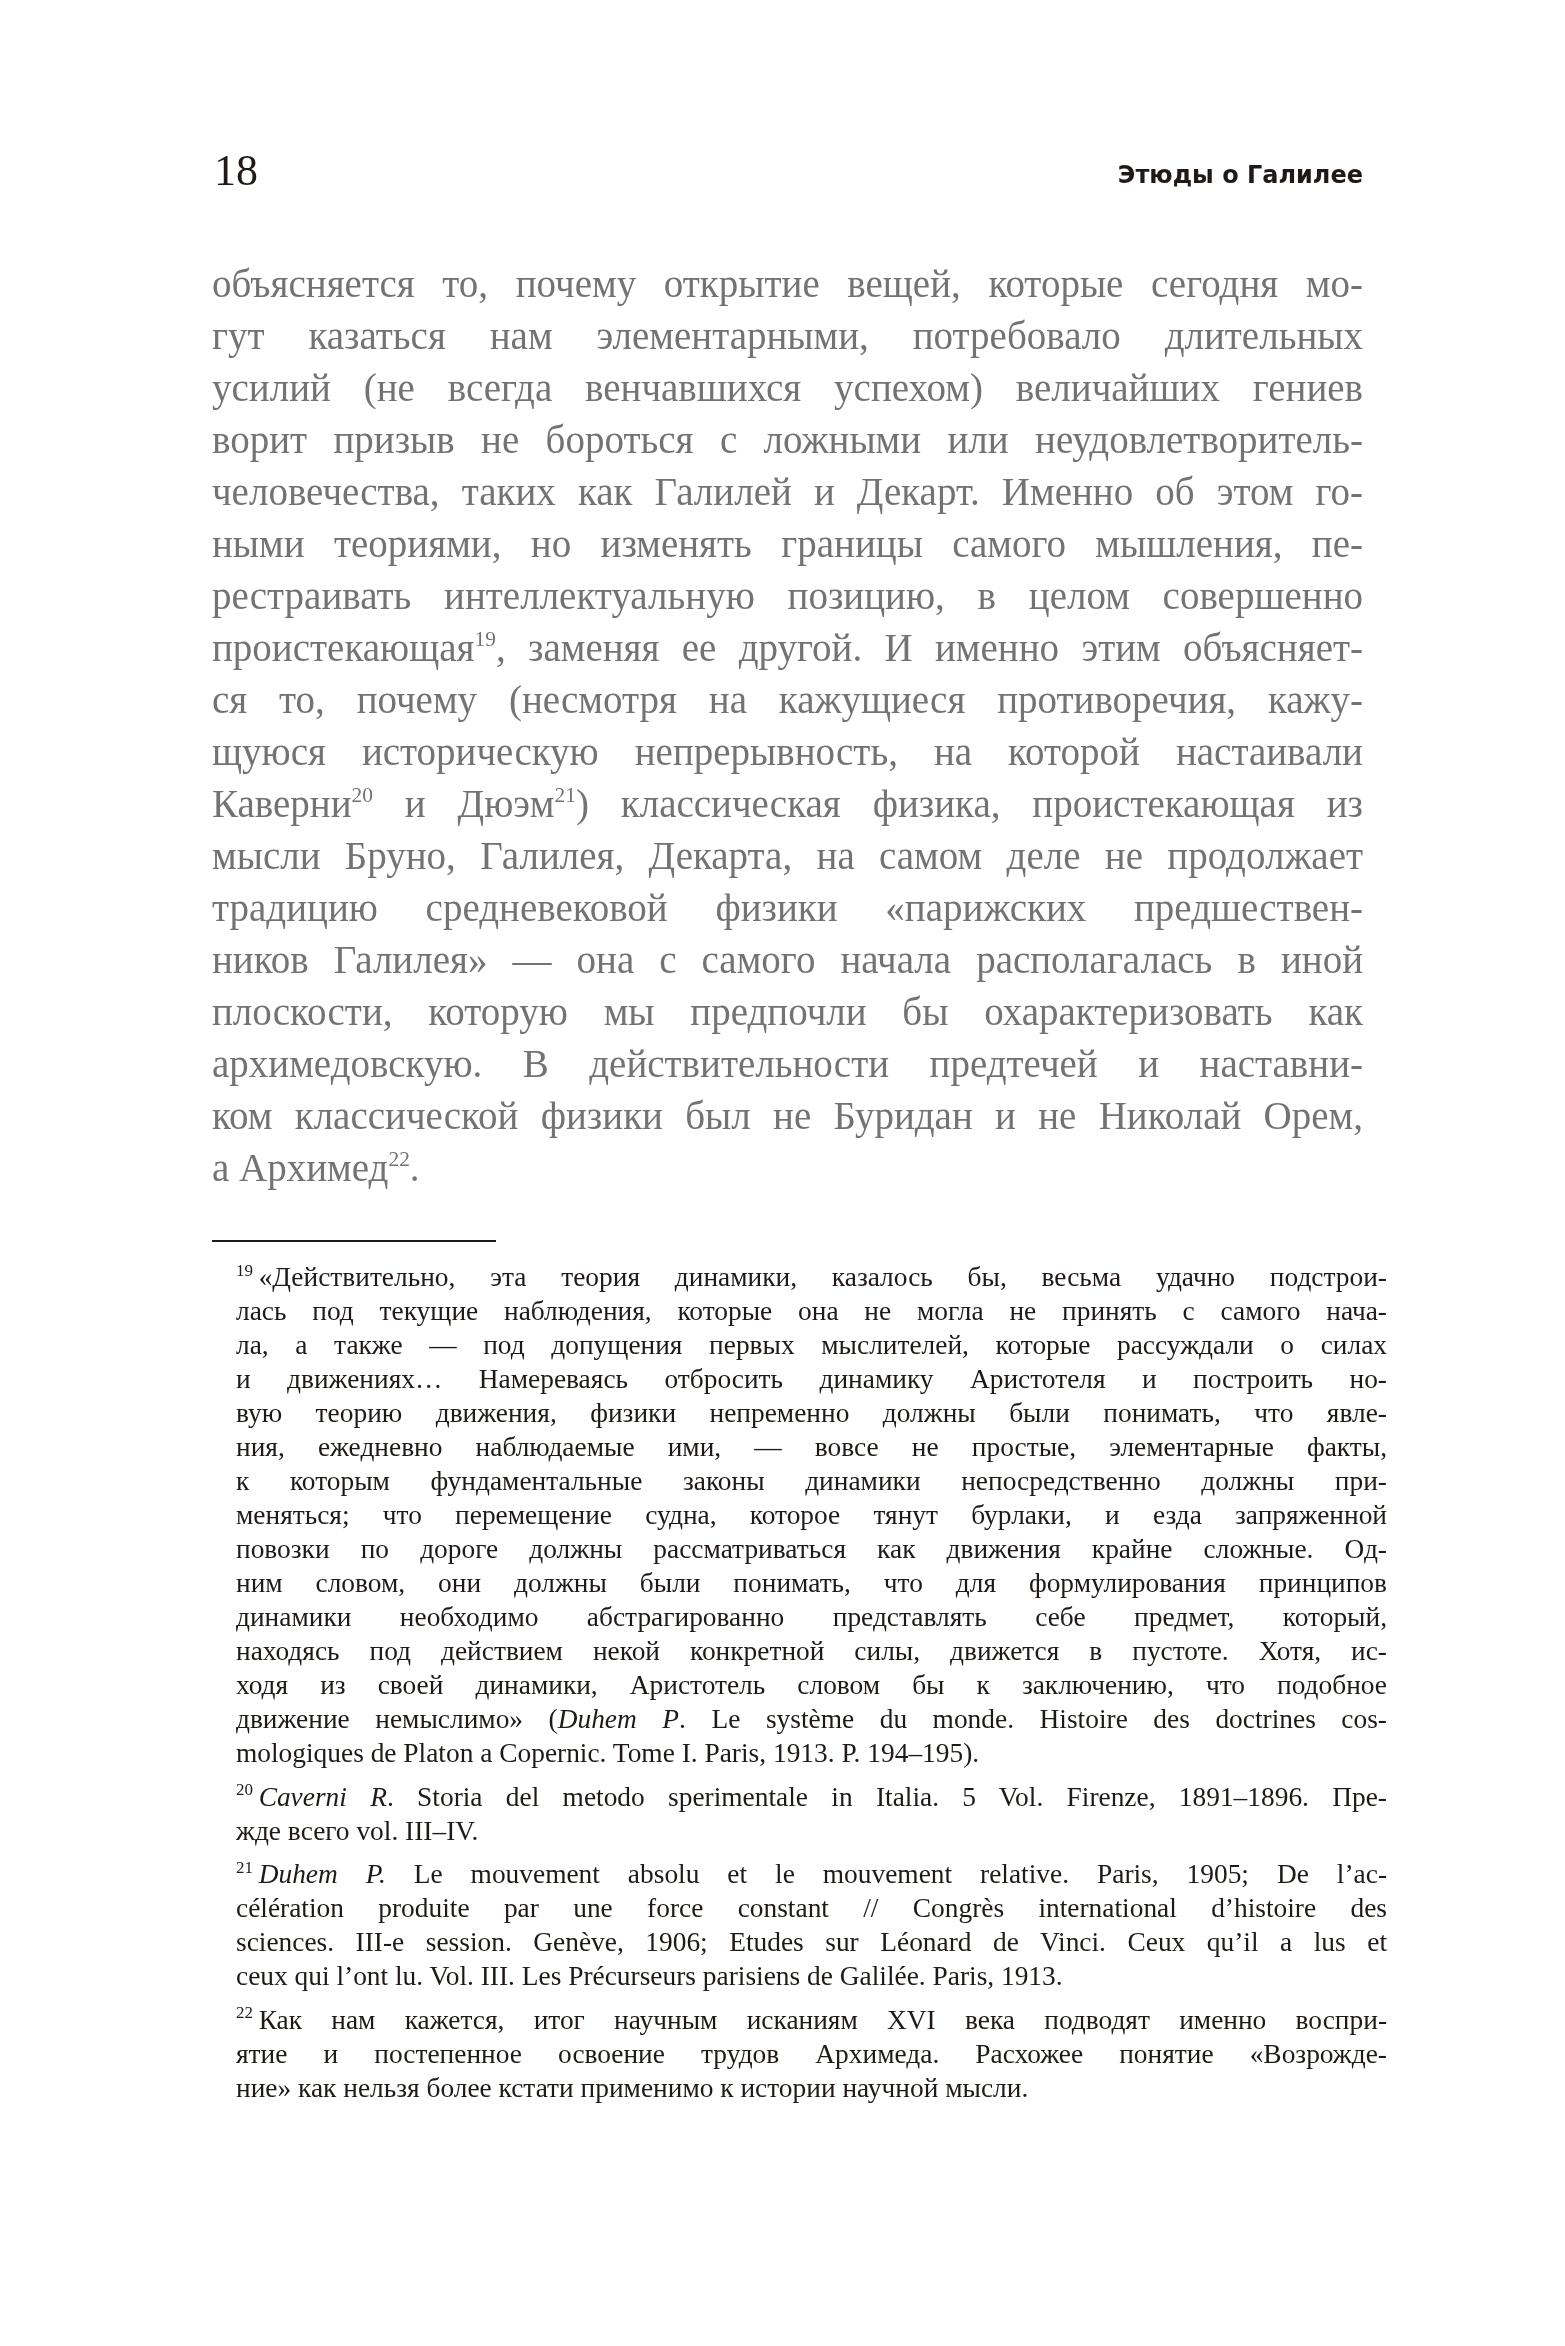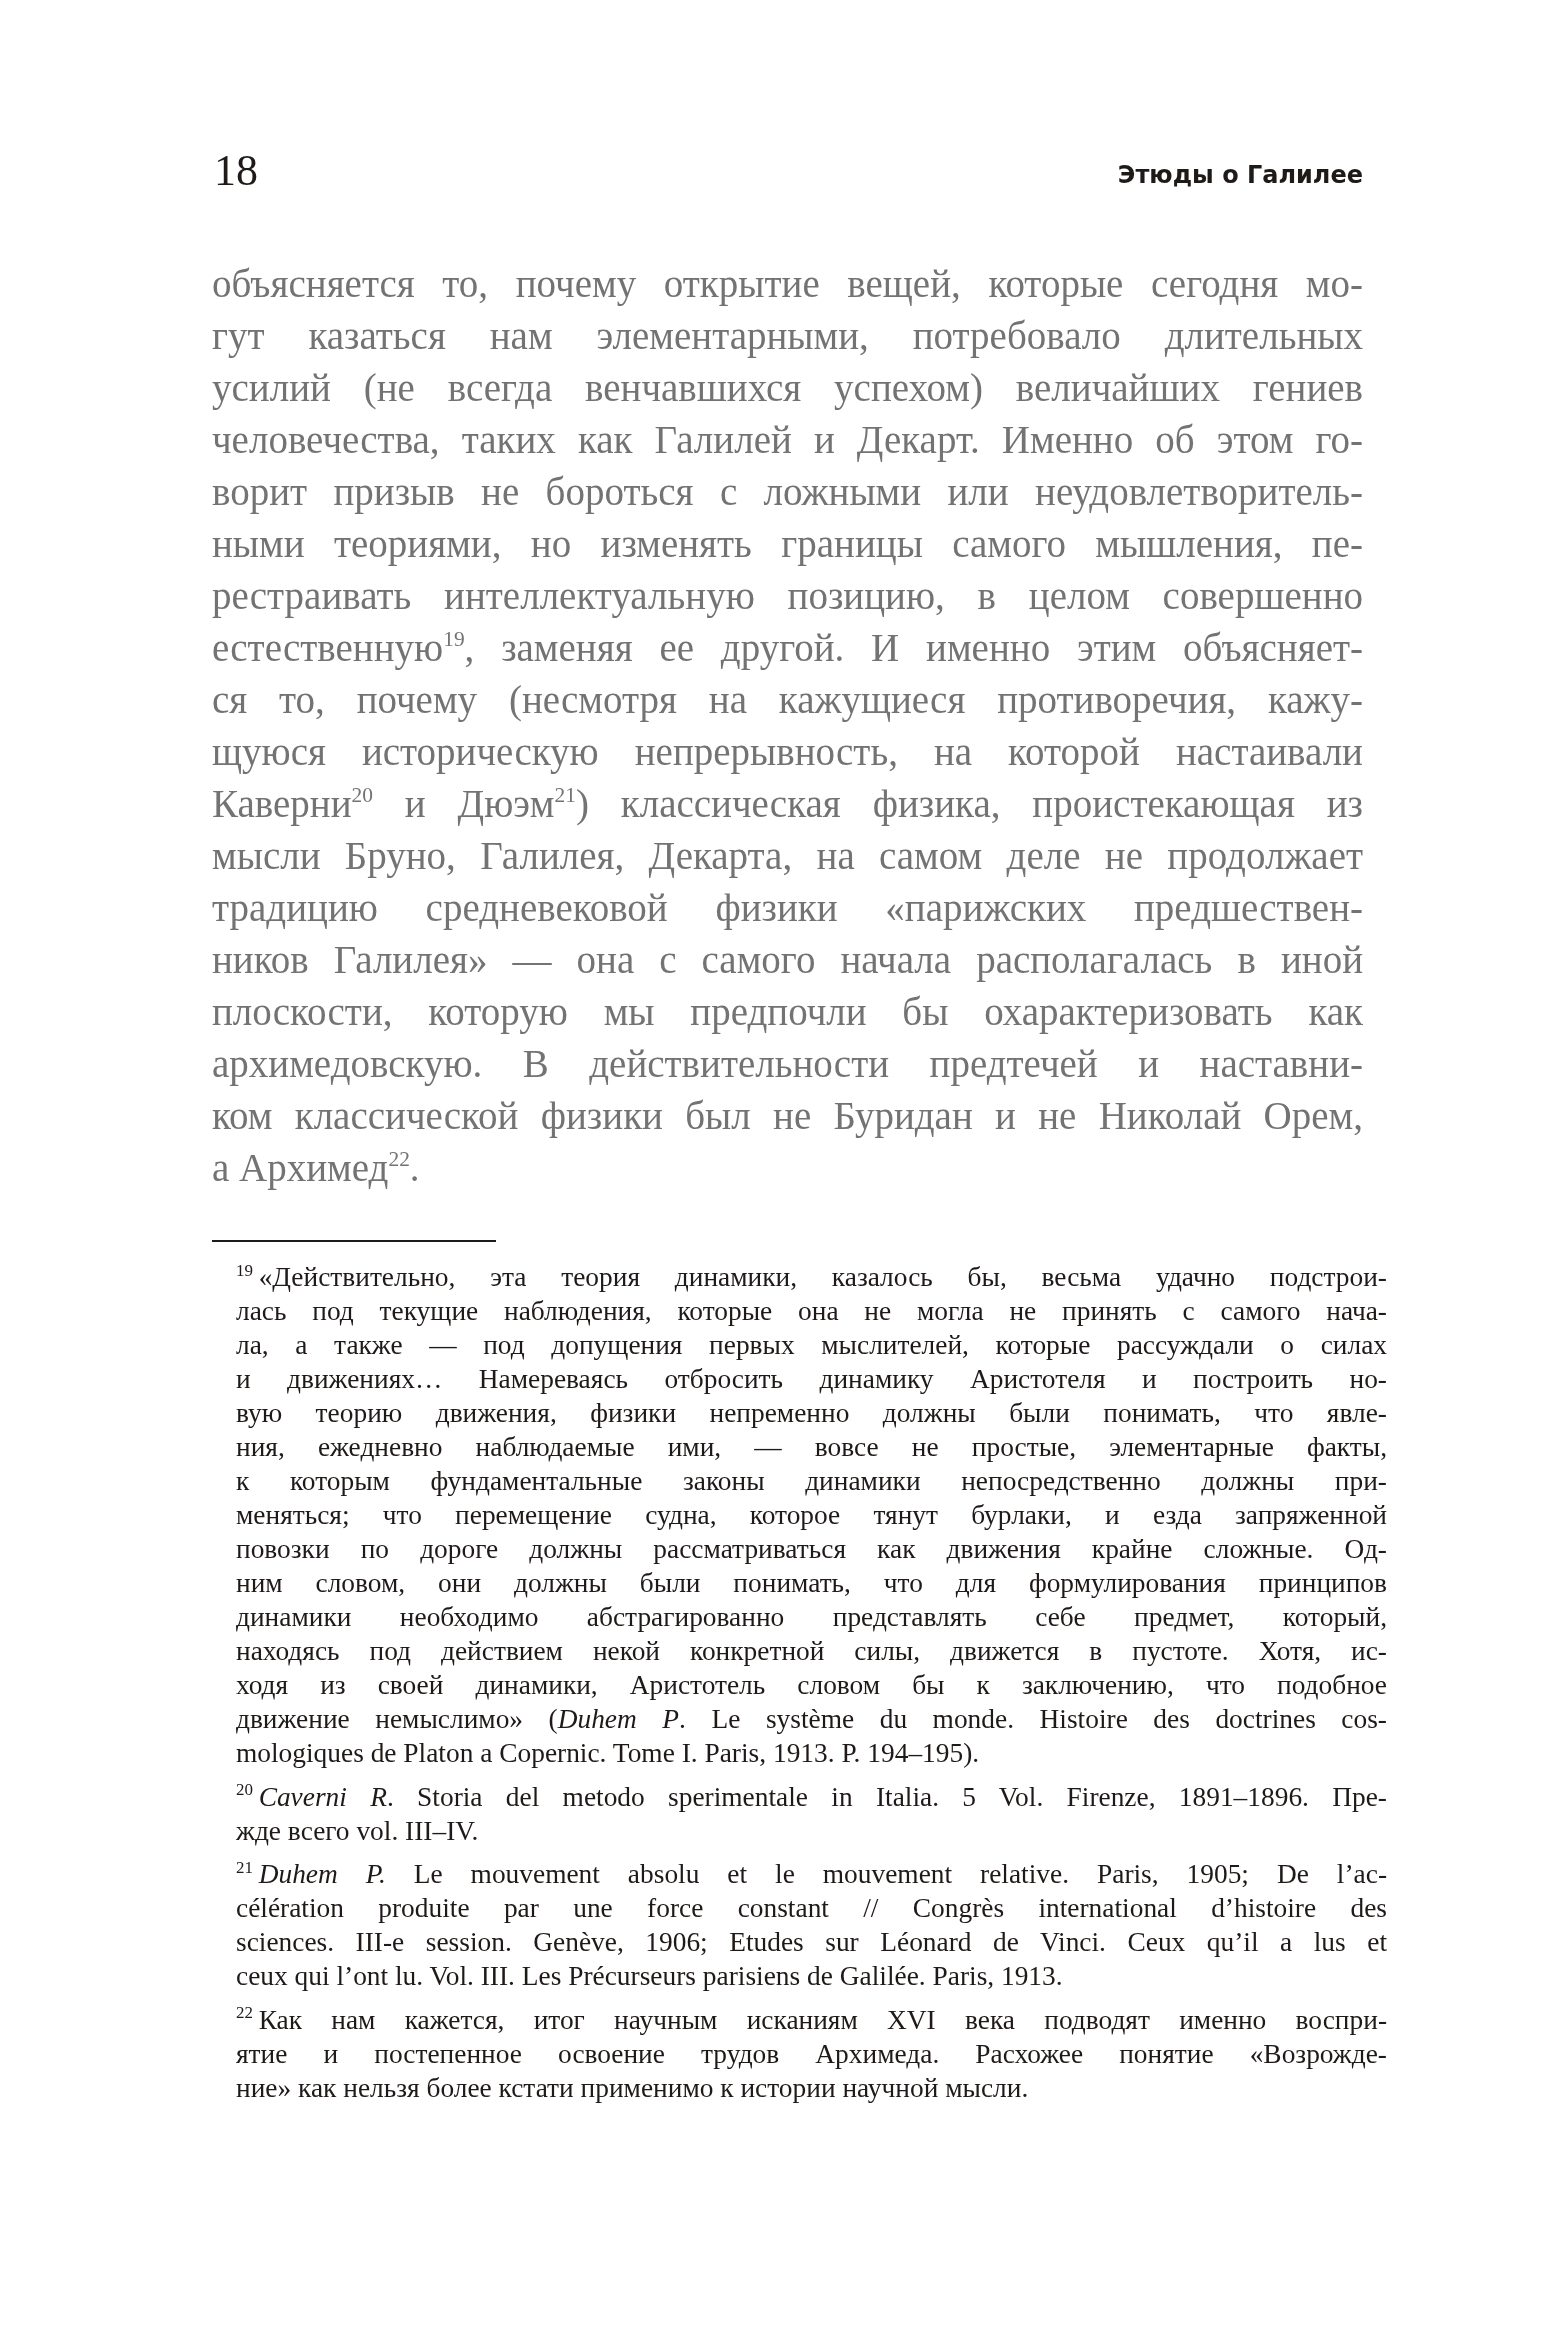--- a/index.html
+++ b/index.html
@@ -40,33 +40,33 @@
       <span class="ln">
         <span class="ln-inner"><span>объясняется то, почему открытие вещей, которые сегодня мо-</span></span>
       </span>
       <span class="ln">
         <span class="ln-inner"><span>гут казаться нам элементарными, потребовало длительных</span></span>
       </span>
       <span class="ln">
         <span class="ln-inner"><span>усилий (не всегда венчавшихся успехом) величайших гениев</span></span>
       </span>
       <span class="ln">
-        <span class="ln-inner"><span>человечества, таких как Галилей и Декарт. Именно об этом го-</span></span>
+        <span class="ln-inner"><span>ворит призыв не бороться с ложными или неудовлетворитель-</span></span>
       </span>
       <span class="ln">
-        <span class="ln-inner"><span>ворит призыв не бороться с ложными или неудовлетворитель-</span></span>
+        <span class="ln-inner"><span>человечества, таких как Галилей и Декарт. Именно об этом го-</span></span>
       </span>
       <span class="ln">
         <span class="ln-inner"><span>ными теориями, но изменять границы самого мышления, пе-</span></span>
       </span>
       <span class="ln">
         <span class="ln-inner"><span>рестраивать интеллектуальную позицию, в целом совершенно</span></span>
       </span>
       <span class="ln">
-        <span class="ln-inner"><span>естественную</span><sup>19</sup><span>, заменяя ее другой. И именно этим объясняет-</span></span>
+        <span class="ln-inner"><span>проистекающая</span><sup>19</sup><span>, заменяя ее другой. И именно этим объясняет-</span></span>
       </span>
       <span class="ln">
         <span class="ln-inner"><span>ся то, почему (несмотря на кажущиеся противоречия, кажу-</span></span>
       </span>
       <span class="ln">
         <span class="ln-inner"><span>щуюся историческую непрерывность, на которой настаивали</span></span>
       </span>
       <span class="ln">
         <span class="ln-inner"><span>Каверни</span><sup>20</sup><span> и Дюэм</span><sup>21</sup><span>) классическая физика, проистекающая из</span></span>
       </span>

